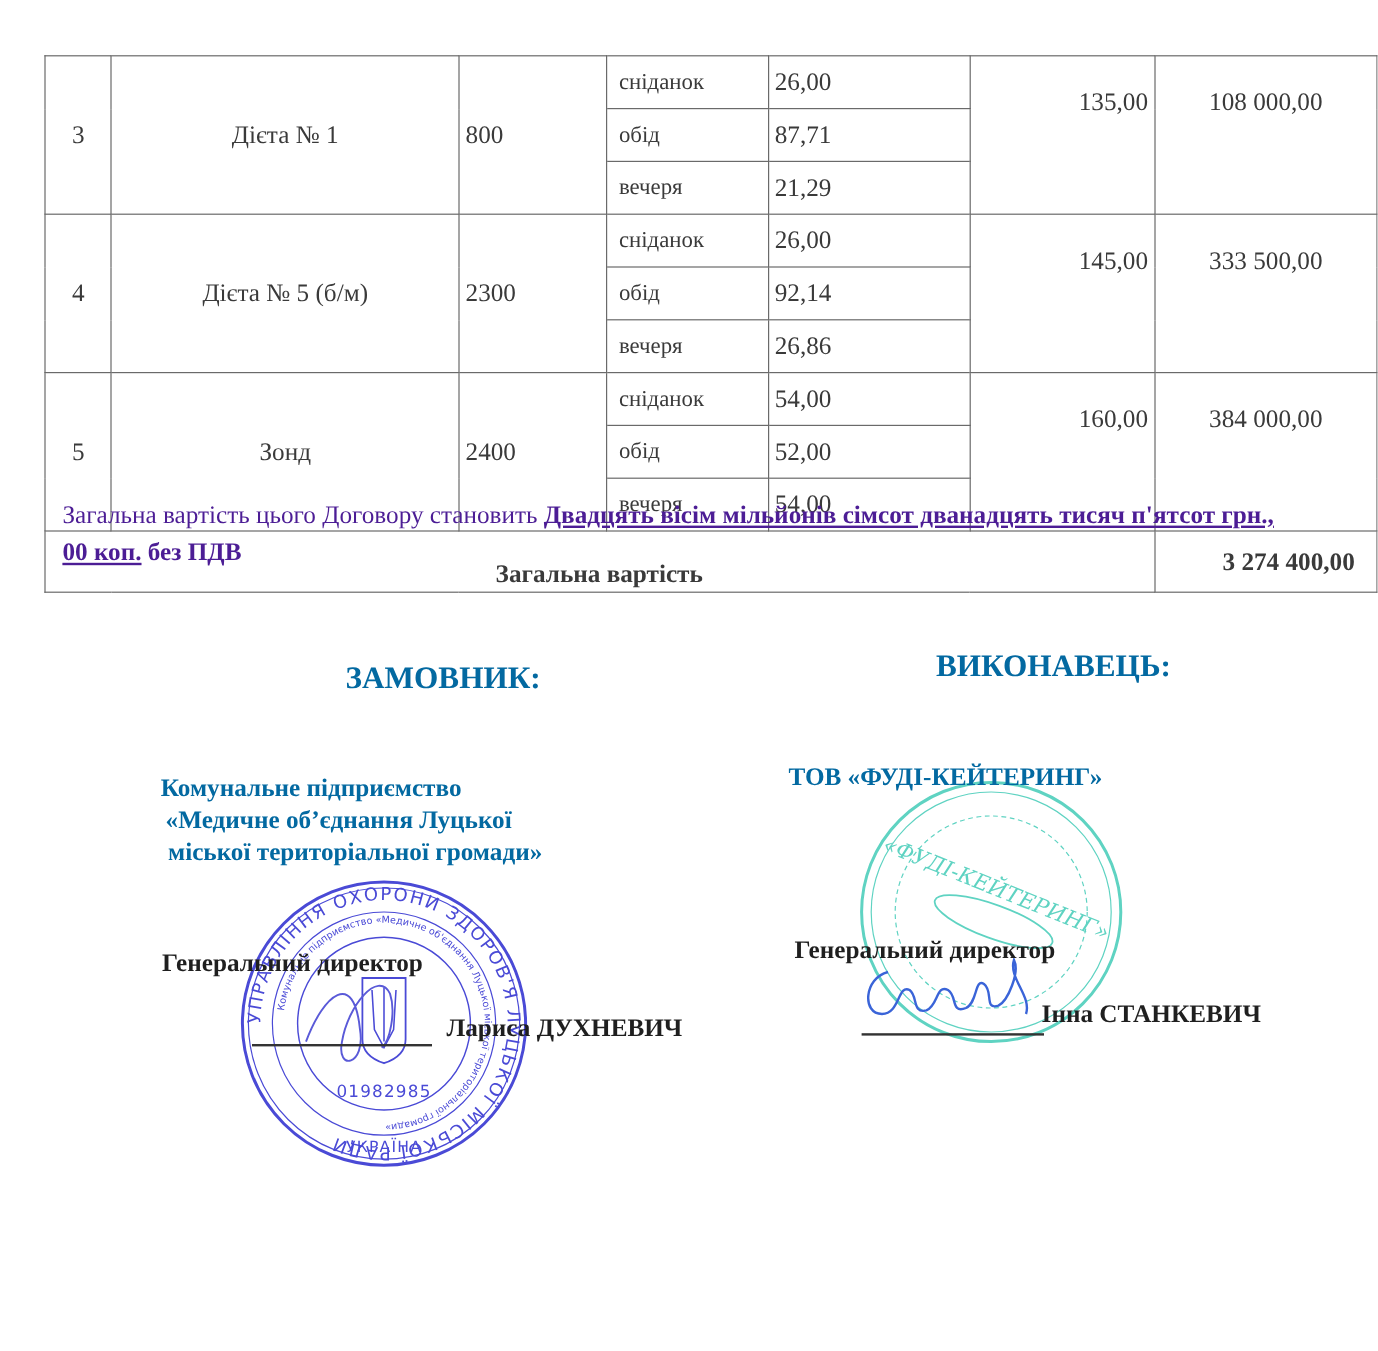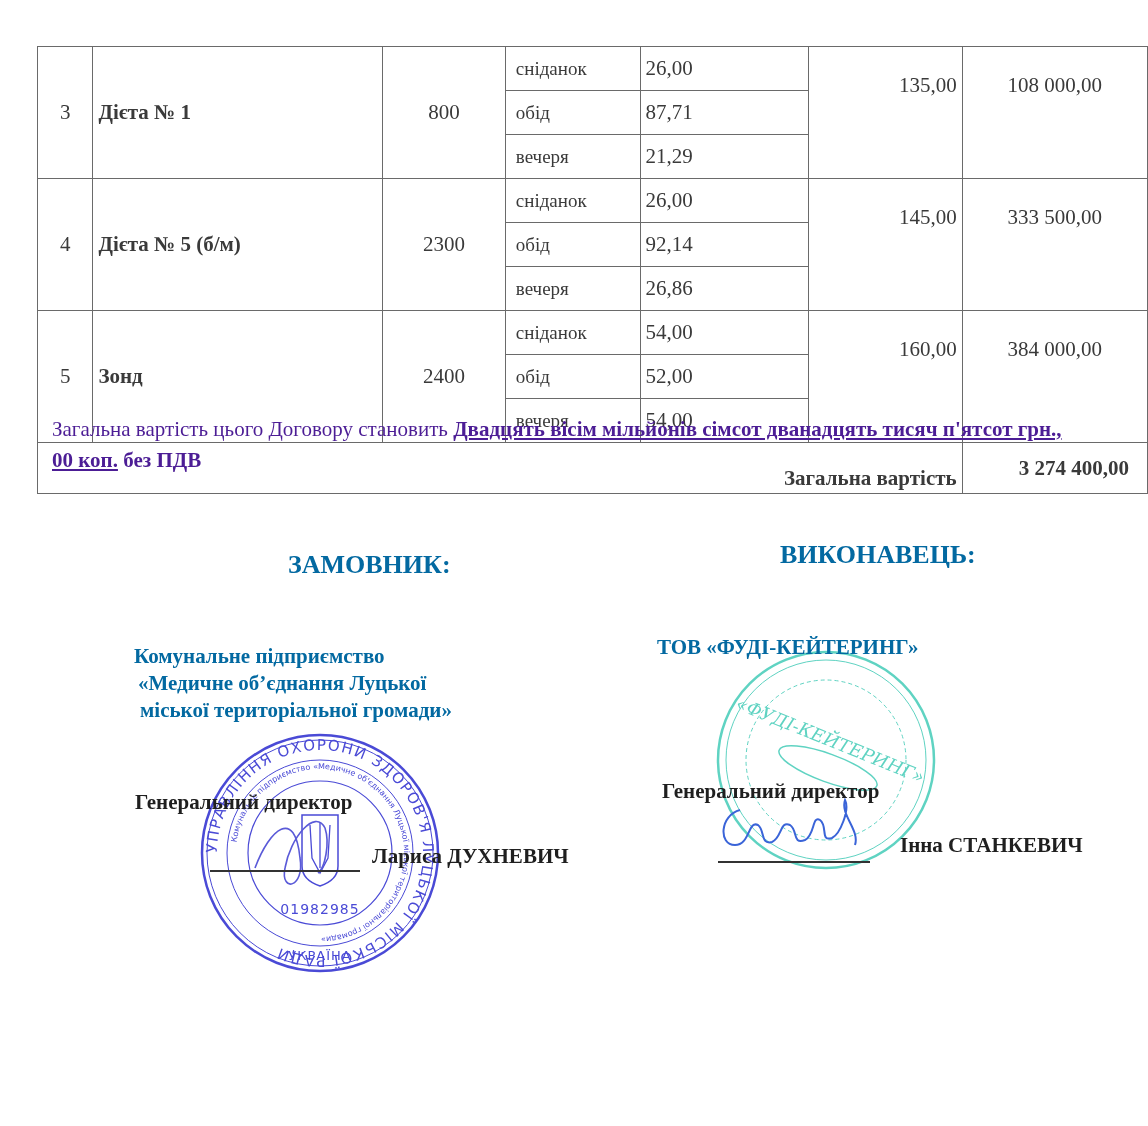--- a/index.html
+++ b/index.html
@@ -1,29 +1,29 @@
 <!DOCTYPE html>
 <html><head>
 <meta charset="utf-8">
 <style>
   html, body { margin:0; padding:0; background:#ffffff; }
   body { width:1148px; height:1126px; position:relative; overflow:hidden;
          font-family:"Liberation Serif", "DejaVu Serif", serif; color:#2a2a2a; }
   .tbl { position:absolute; left:37px; top:46px; border-collapse:collapse; font-size:21px; color:#3a3a3a; }
   .tbl td { border:1.3px solid #6a6a6a; padding:5px; height:33px; vertical-align:middle; }
   .c-num { width:46px; text-align:center; }
-  .c-name { width:289px; text-align:left;font-weight:bold; }
-  .c-qty { width:115px; text-align:center; }
+  .c-name { width:289px; text-align:center; }
+  .c-qty { width:115px; text-align:left; }
   .c-meal { width:121px; text-align:left; padding-left:10px !important; font-size:19px; }
   .c-mealprice { width:162px; text-align:left; }
   .c-price { width:147px; text-align:right; }
   .c-sum { width:179px; text-align:center; }
   .tbl td.c-price, .tbl td.c-sum { vertical-align:top; padding-top:26px; }
   .total-row td { height:40px; font-weight:bold; }
-  .total-label { text-align:right; padding-left:4px !important; vertical-align:bottom !important; padding-bottom:2px !important; }
+  .total-label { text-align:center; padding-left:4px !important; vertical-align:bottom !important; padding-bottom:2px !important; }
   .total-value { text-align:right; padding-right:18px !important; }
   .contract-text { position:absolute; left:52px; top:414px; width:1010px; font-size:21px; line-height:31px; color:#4c1d95; }
   .contract-text b { text-decoration:underline; }
   .party-head { position:absolute; font-weight:bold; font-size:26px; color:#0369a1; }
   .org { position:absolute; font-weight:bold; font-size:21px; line-height:27px; color:#0369a1; }
   .sig-title { position:absolute; font-weight:bold; font-size:21px; color:#1f1f1f; }
   .sig-name { position:absolute; font-weight:bold; font-size:21px; color:#1f1f1f; }
   .sig-line { position:absolute; height:1.5px; background:#333; }
   .stamp { position:absolute; }
   .sign { position:absolute; }
@@ -143,13 +143,13 @@
 </div>
 
 <div class="org" style="left:657px; top:634px;">ТОВ «ФУДІ-КЕЙТЕРИНГ»</div>
 
 <div class="sig-title" style="left:135px; top:790px;">Генеральний директор</div>
 <div class="sig-line" style="left:210px; top:870px; width:150px;"></div>
 <div class="sig-name" style="left:372px; top:844px;">Лариса ДУХНЕВИЧ</div>
 
 <div class="sig-title" style="left:662px; top:779px;">Генеральний директор</div>
 <div class="sig-line" style="left:718px; top:861px; width:152px;"></div>
-<div class="sig-name" style="left:900px; top:833px;">Інна СТАНКЕВИЧ</div>
+<div class="sig-name" style="left:868px; top:833px;">Інна СТАНКЕВИЧ</div>
 
 </body></html>

